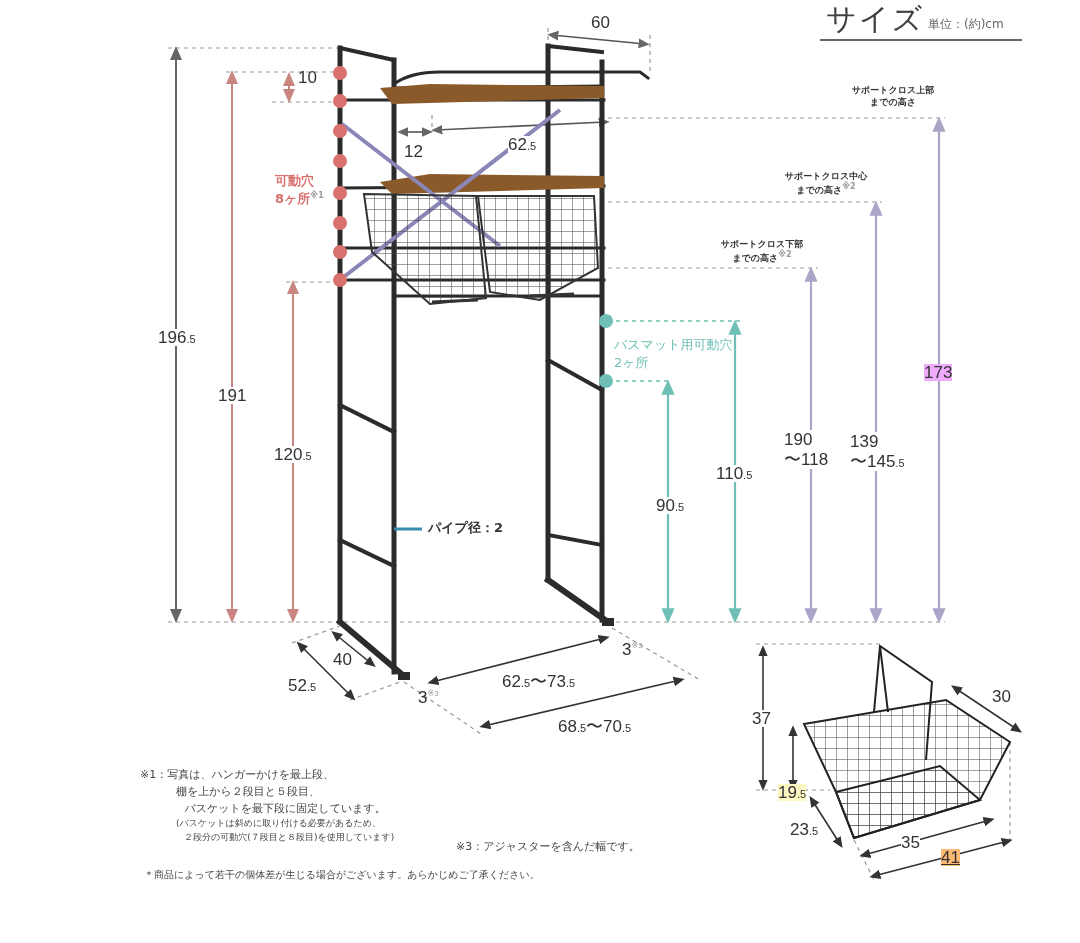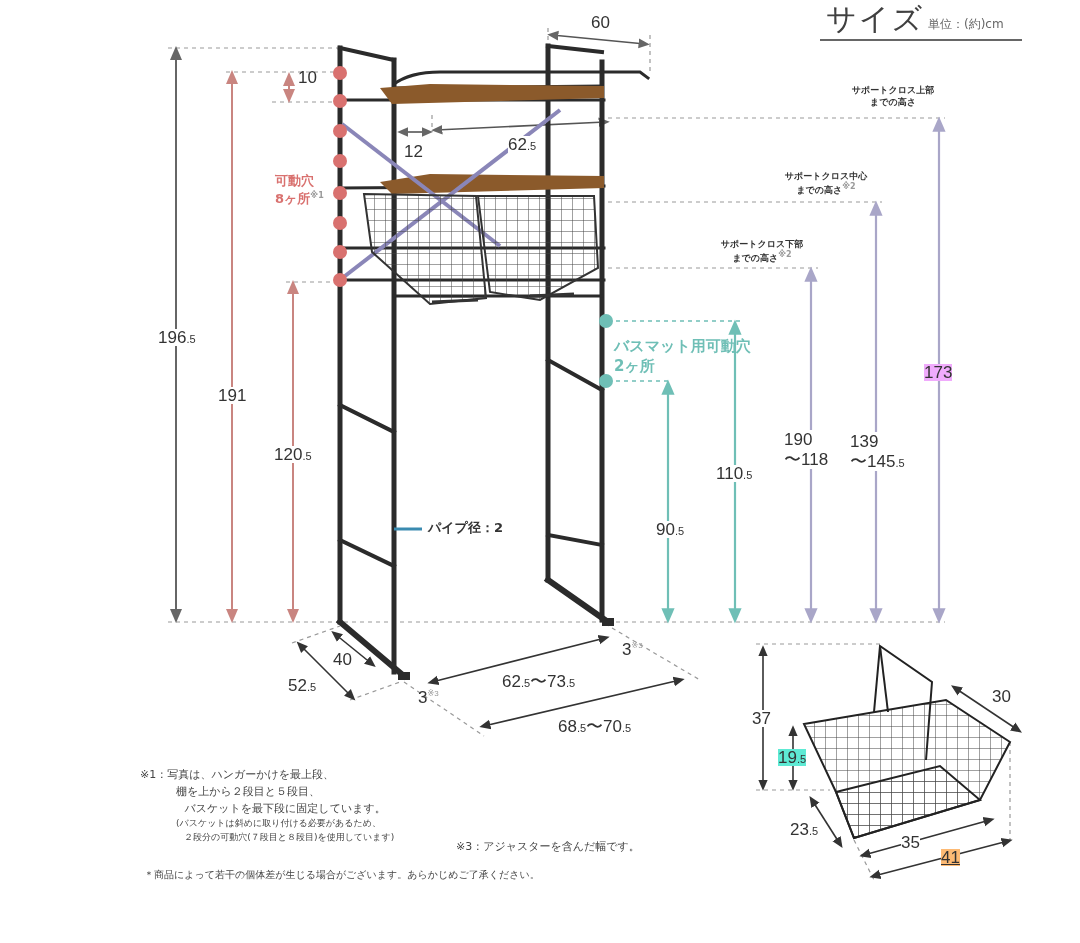--- a/index.html
+++ b/index.html
@@ -7,21 +7,21 @@
          font-family:"DejaVu Sans","Liberation Sans",sans-serif; color:#333; }
   .stage { position:absolute; left:0; top:0; width:1080px; height:943px; }
   svg.art { position:absolute; left:0; top:0; }
   .lbl { position:absolute; white-space:nowrap; line-height:1; }
   .num { font-family:"Liberation Sans","DejaVu Sans",sans-serif; font-size:17px; color:#333; }
   .num .sm { font-size:11px; }
   .title-main { font-size:30px; color:#404040; font-weight:normal; letter-spacing:2px; }
   .title-unit { font-size:12px; color:#666; }
   .jp-small { font-size:9px; font-weight:bold; color:#333; text-align:center; line-height:1.35; }
   .jp-red { color:#d9716f; font-size:13px; font-weight:bold; line-height:1.35; }
-  .jp-teal { color:#6fbfb6; font-size:15px; font-weight:bold; line-height:1.35; }
+  .jp-teal { color:#6fbfb6; font-size:13px; font-weight:normal; line-height:1.35; }
   .note { font-size:11px; color:#444; line-height:1.55; }
   .note .small { font-size:9px; }
   .pipe-lbl { font-size:13px; font-weight:bold; color:#333; }
   sup.ref { font-size:8px; color:#999; vertical-align:super; }
 </style>
 </head>
 <body>
 
 <div class="stage">
 
@@ -260,21 +260,21 @@
     <div>可動穴</div>
     <div><span>8ヶ所</span><sup class="ref">※1</sup></div>
   </div>
 
   <div class="lbl pipe-lbl" style="left:428px; top:521px;">パイプ径：2</div>
 
   <div class="lbl jp-teal" style="left:614px; top:336px;">
     <div>バスマット用可動穴</div>
     <div>2ヶ所</div>
   </div>
-  <div class="lbl num" style="left:656px; top:497px; background:#fff;margin-top:24px;">
+  <div class="lbl num" style="left:656px; top:497px; background:#fff;">
     <span>90</span><span class="sm">.5</span>
   </div>
   <div class="lbl num" style="left:716px; top:465px; background:#fff;">
     <span>110</span><span class="sm">.5</span>
   </div>
 
   <div class="lbl jp-small" style="left:840px; top:84px; width:106px;">
     <div>サポートクロス上部</div>
     <div>までの高さ</div>
   </div>
@@ -314,21 +314,21 @@
   <div class="lbl num" style="left:502px; top:673px;">
     <span>62</span><span class="sm">.5</span>〜<span>73</span><span class="sm">.5</span>
   </div>
   <div class="lbl num" style="left:558px; top:718px;">
     <span>68</span><span class="sm">.5</span>〜<span>70</span><span class="sm">.5</span>
   </div>
 
   <div class="lbl num" style="left:752px; top:710px; background:#fff;">
     <span>37</span>
   </div>
-  <div class="lbl num" style="left:778px; top:749px; background:#5eead4;">
+  <div class="lbl num" style="left:778px; top:784px; background:#fef9c3;">
     <span>19</span><span class="sm">.5</span>
   </div>
   <div class="lbl num" style="left:992px; top:688px;">
     <span>30</span>
   </div>
   <div class="lbl num" style="left:790px; top:821px;">
     <span>23</span><span class="sm">.5</span>
   </div>
   <div class="lbl num" style="left:901px; top:834px; background:#fff;text-align:right;">
     <span>35</span>

